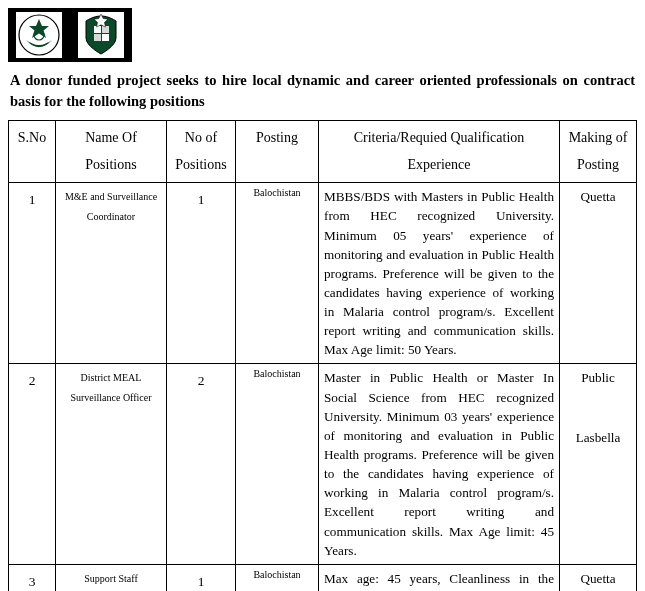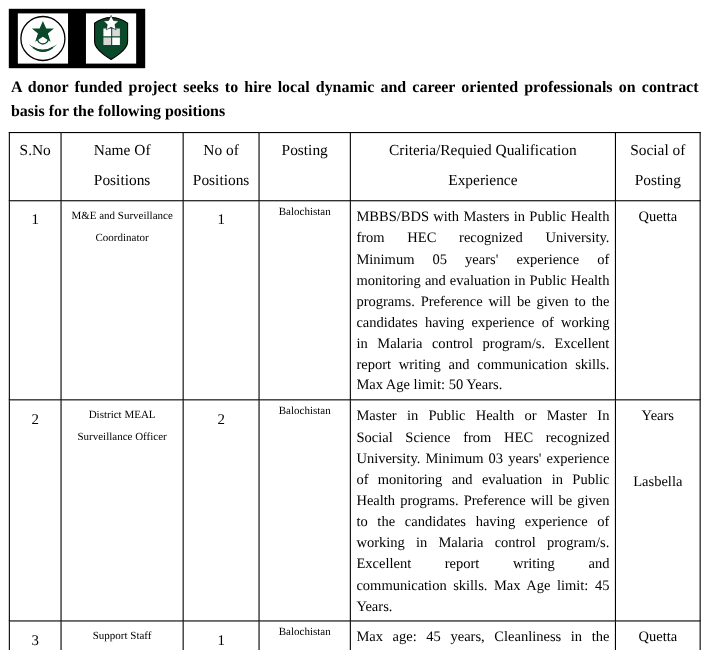--- a/index.html
+++ b/index.html
@@ -164,21 +164,21 @@
           <div>No of</div>
           <div>Positions</div>
         </th>
         <th class="col-prov">
           <div>Posting</div>
         </th>
         <th class="col-crit">
           <div>Criteria/Requied Qualification Experience</div>
         </th>
         <th class="col-place">
-          <div>Social of</div>
+          <div>Making of</div>
           <div>Posting</div>
         </th>
       </tr>
     </thead>
     <tbody>
       <tr>
         <td class="c-center">1</td>
         <td class="c-name">M&amp;E and Surveillance Coordinator</td>
         <td class="c-center">1</td>
         <td class="c-prov">Balochistan</td>
@@ -187,21 +187,21 @@
           <span>Quetta</span>
         </td>
       </tr>
       <tr>
         <td class="c-center">2</td>
         <td class="c-name">District MEAL Surveillance Officer</td>
         <td class="c-center">2</td>
         <td class="c-prov">Balochistan</td>
         <td class="c-crit">Master in Public Health or Master In Social Science from HEC recognized University. Minimum 03 years' experience of monitoring and evaluation in Public Health programs. Preference will be given to the candidates having experience of working in Malaria control program/s. Excellent report writing and communication skills. Max Age limit: 45 Years.</td>
         <td class="c-place">
-          <span>Years</span>
+          <span>Public</span>
           <span class="place-second">Lasbella</span>
         </td>
       </tr>
       <tr>
         <td class="c-center">3</td>
         <td class="c-name">Support Staff</td>
         <td class="c-center">1</td>
         <td class="c-prov">Balochistan</td>
         <td class="c-crit">Max age: 45 years, Cleanliness in the office, Security of the office equipment and documents, Making and serving of tea, Getting office supplies from outside the office, Delivery of files and documents among officers/officials</td>
         <td class="c-place">

